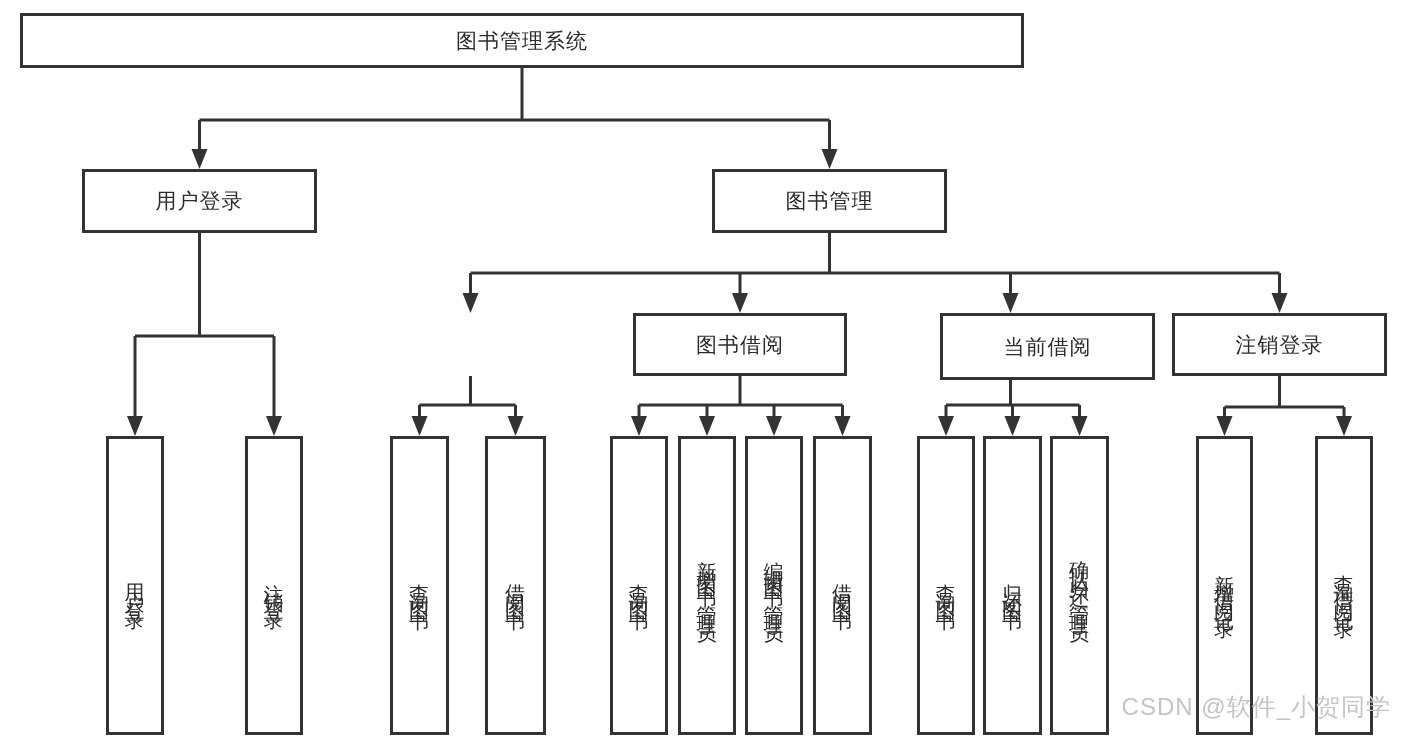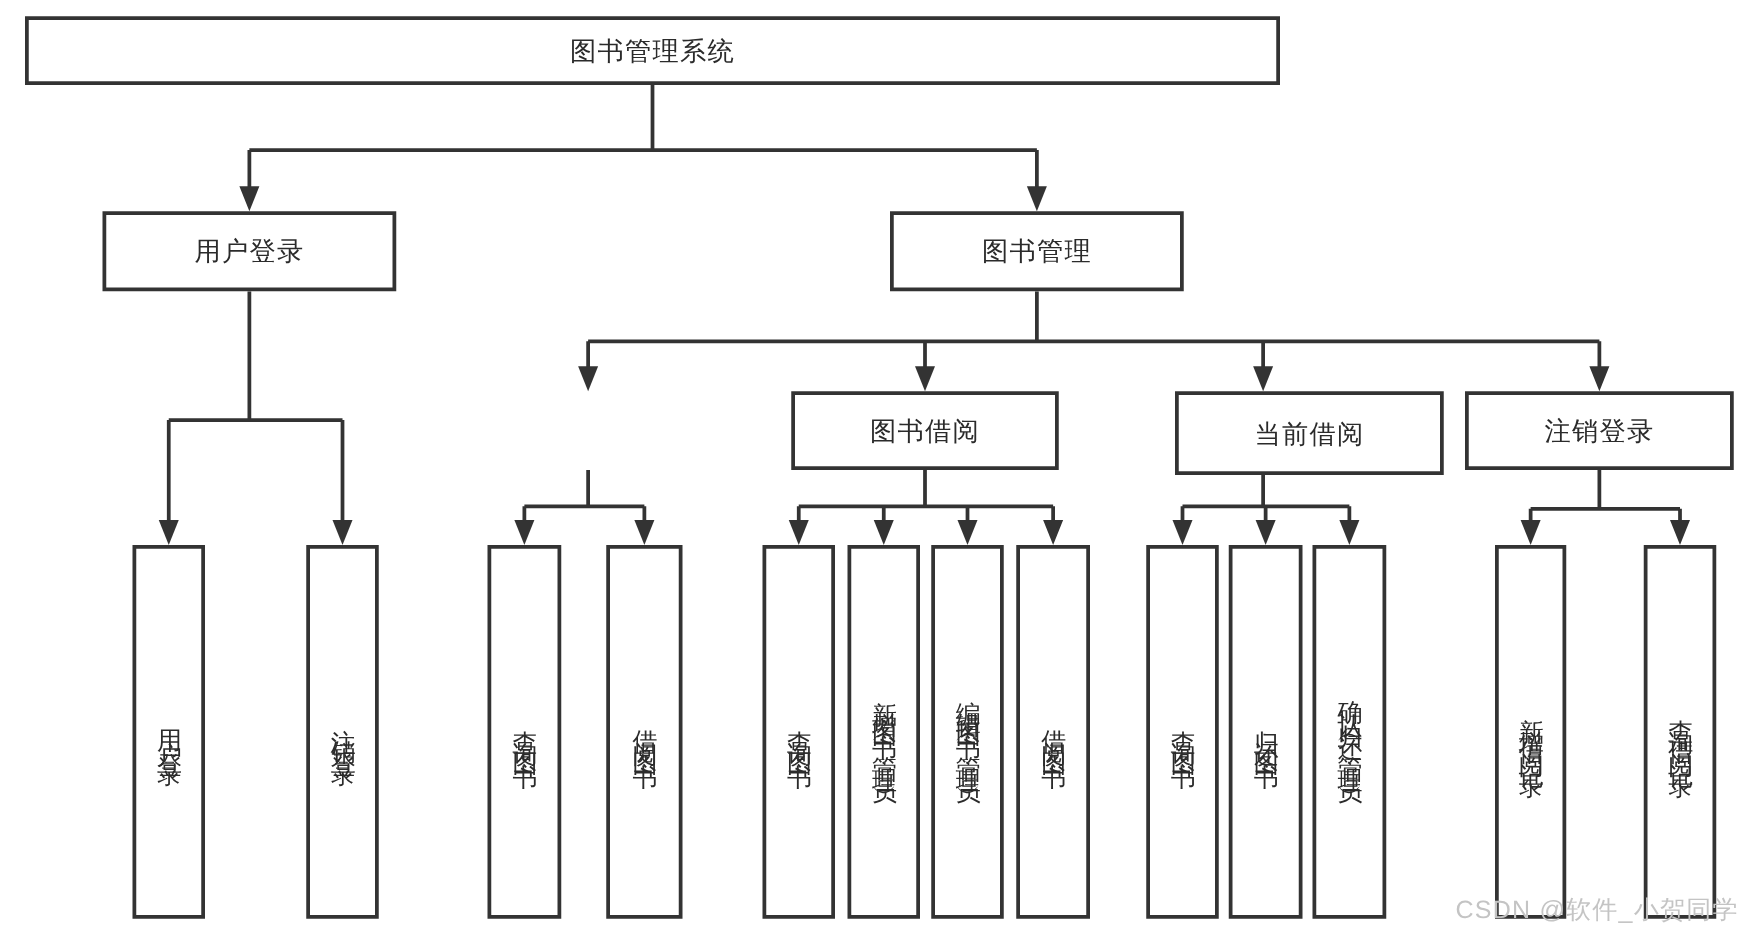--- a/index.html
+++ b/index.html
@@ -54,22 +54,22 @@
   .n-lf-6  { left: 745px;  top: 436px; width: 58px; height: 299px; }
   .n-lf-7  { left: 813px;  top: 436px; width: 59px; height: 299px; }
   .n-lf-8  { left: 917px;  top: 436px; width: 58px; height: 299px; }
   .n-lf-9  { left: 983px;  top: 436px; width: 59px; height: 299px; }
   .n-lf-10 { left: 1050px; top: 436px; width: 59px; height: 299px; }
   .n-lf-11 { left: 1196px; top: 436px; width: 57px; height: 299px; }
   .n-lf-12 { left: 1315px; top: 436px; width: 58px; height: 299px; }
   .watermark {
     position: absolute;
     right: 14px;
-    bottom: 6px;
-    font-size: 20px;
+    bottom: 24px;
+    font-size: 24px;
     color: #c4c4c4;
     z-index: 3;
     letter-spacing: 1px;
   }
 </style>
 </head>
 <body>
 
 <div class="canvas">
 

